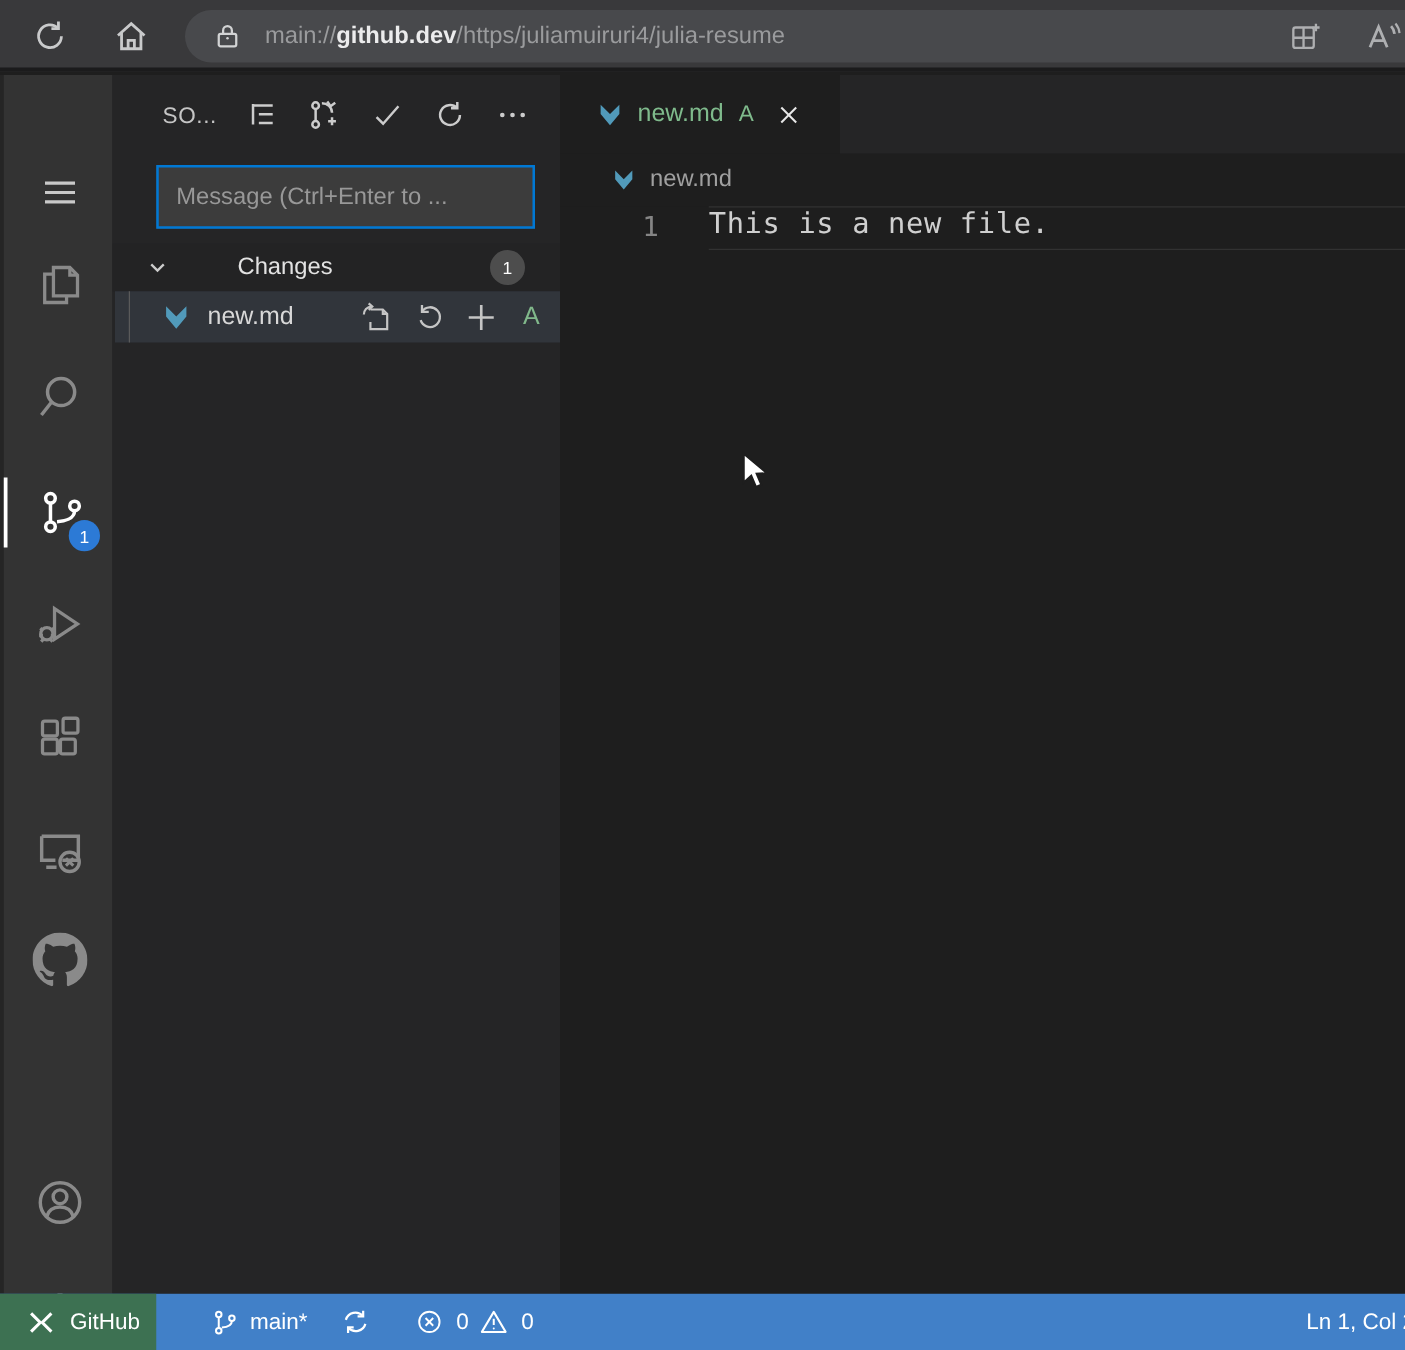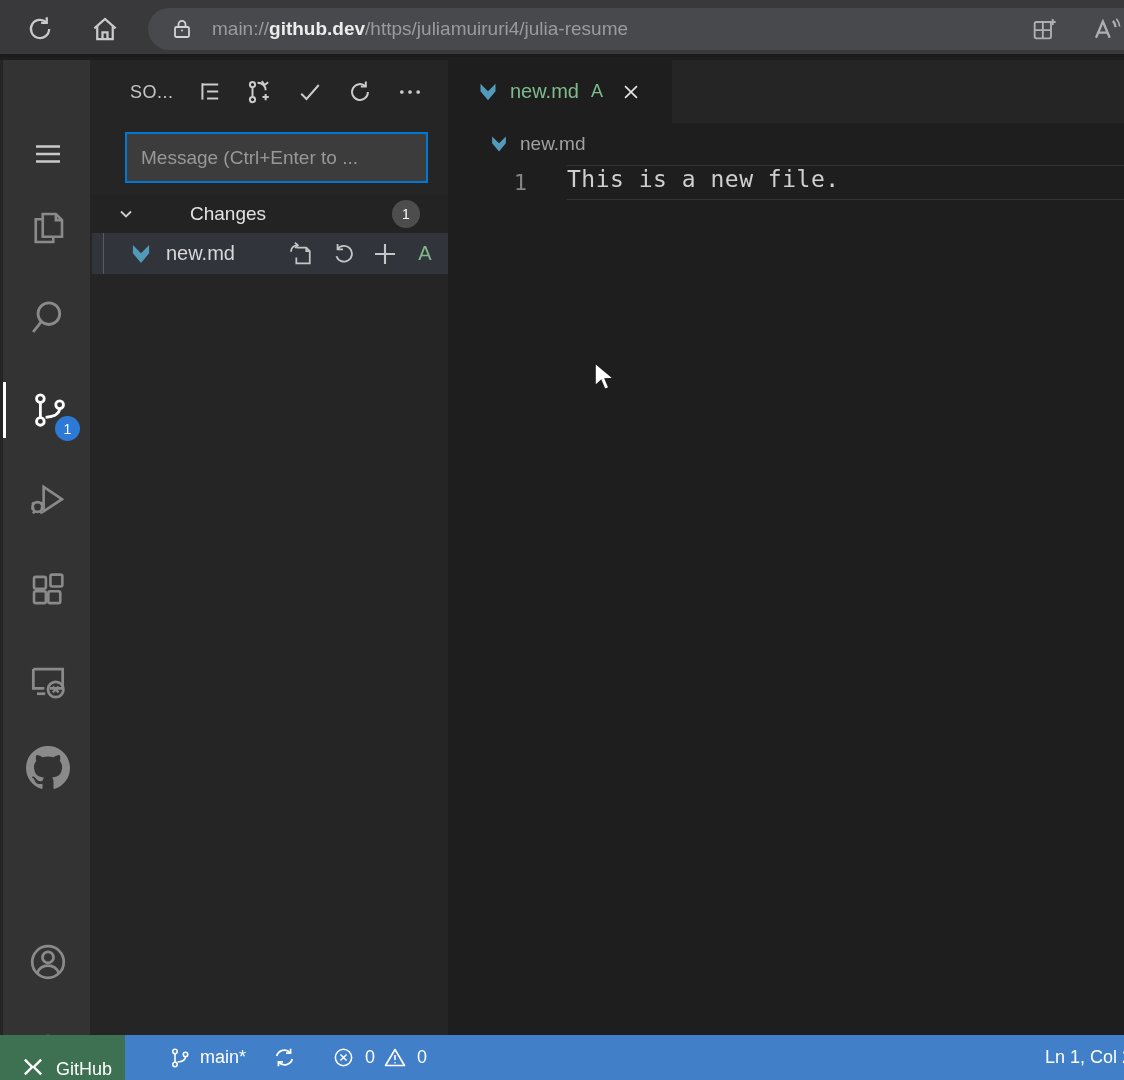--- a/index.html
+++ b/index.html
@@ -80,21 +80,21 @@
                  font-size:22px; color:#858585; }
   .line-content { flex:1; margin-left:40px; height:100%; display:flex; 
                   border-top:1px solid #323232; border-bottom:1px solid #323232; }
   .code-text { font-family:"DejaVu Sans Mono",monospace; font-size:23px; letter-spacing:.5px;
                color:#cfcfcf; white-space:pre; }
 
   
   .status-bar { position:absolute; left:0; top:1035px; width:1124px; height:45px;
                 background:#4180c8; color:#ffffff; font-size:18px; }
   .sb-remote { position:absolute; left:0; top:0; height:45px; width:125px; background:#3d7152;
-               display:flex; align-items:flex-end; cursor:pointer; }
+               display:flex; align-items:center; cursor:pointer; }
   .sb-remote-icon { margin-left:20px; display:flex; }
   .sb-remote-label { margin-left:10px; }
   .sb-item { position:absolute; top:0; height:45px; display:flex; align-items:center; gap:8px; cursor:pointer; }
   .sb-branch { left:168px; }
   .sb-sync { left:272px; }
   .sb-problems { left:332px; }
   .sb-position { right:-8px; }
   .sb-num { margin-left:2px; }
 
   

